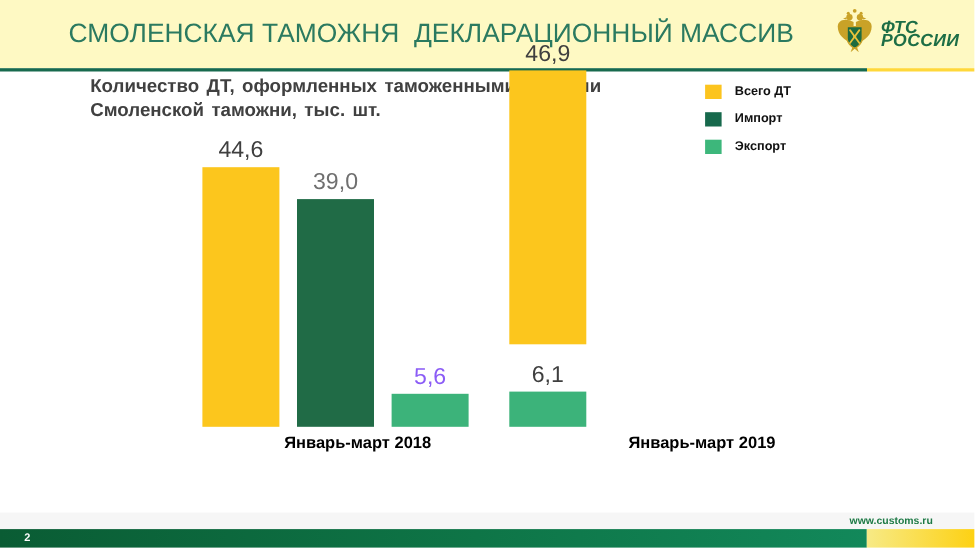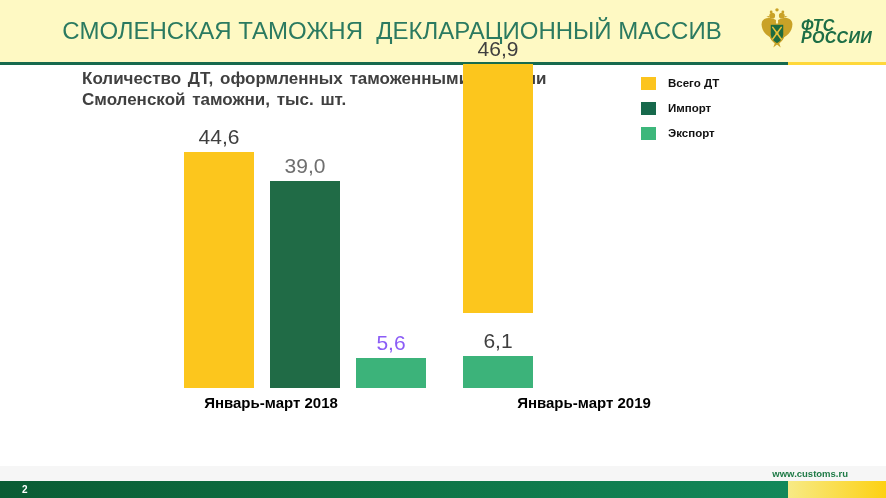--- a/index.html
+++ b/index.html
@@ -24,21 +24,21 @@
   .legend-row { display:flex; align-items:center; height:14px; margin-bottom:11px; }
   .legend-swatch { width:15px; height:13px; margin-right:12px; flex:0 0 auto; }
   .legend-label { font-size:11.5px; font-weight:bold; color:#111111; white-space:nowrap; }
 
   
   .chart { position:absolute; left:0; top:0; width:886px; height:498px; }
   .bar-group { position:absolute; bottom:110px; display:flex; align-items:flex-end; gap:16px; }
   .bar { display:flex; flex-direction:column; align-items:center; width:70px; }
   .bar-value { font-size:21px; color:#3f3f3f; margin-bottom:3px; white-space:nowrap; }
   .bar-rect { width:70px; }
-  .cat-label { position:absolute; top:394px; width:242px; text-align:center;
+  .cat-label { position:absolute; top:394px; width:242px; text-align:right;
                font-size:15px; font-weight:bold; color:#000000; white-space:nowrap; }
 
   
   .footer-strip { position:absolute; left:0; top:466px; width:886px; height:15px; background:#f6f6f6; }
   .footer-url { position:absolute; right:38px; top:466px; height:15px; line-height:15px;
                 font-size:9.5px; font-weight:bold; color:#1e7a46; }
   .footer-bar { position:absolute; left:0; top:481px; width:886px; height:17px; }
   .footer-bar-green { position:absolute; left:0; top:0; width:788px; height:17px;
                       background:linear-gradient(90deg,#0a5c34 0%,#0e7547 55%,#12885a 100%); }
   .footer-bar-yellow { position:absolute; left:788px; top:0; width:98px; height:17px;

